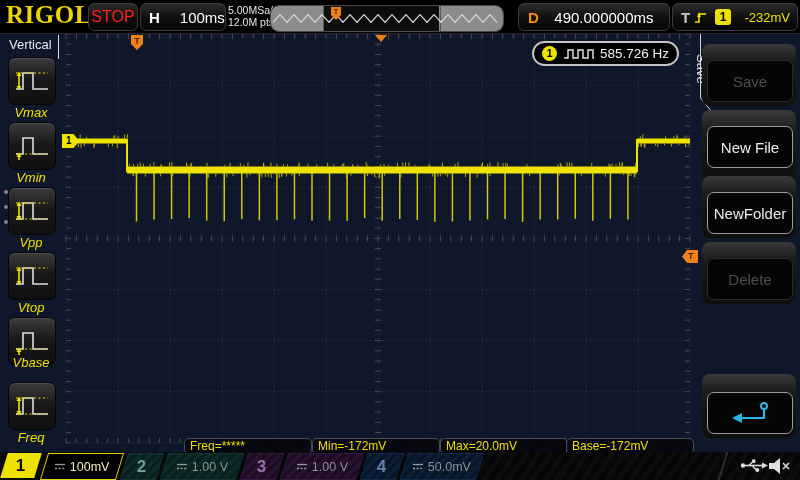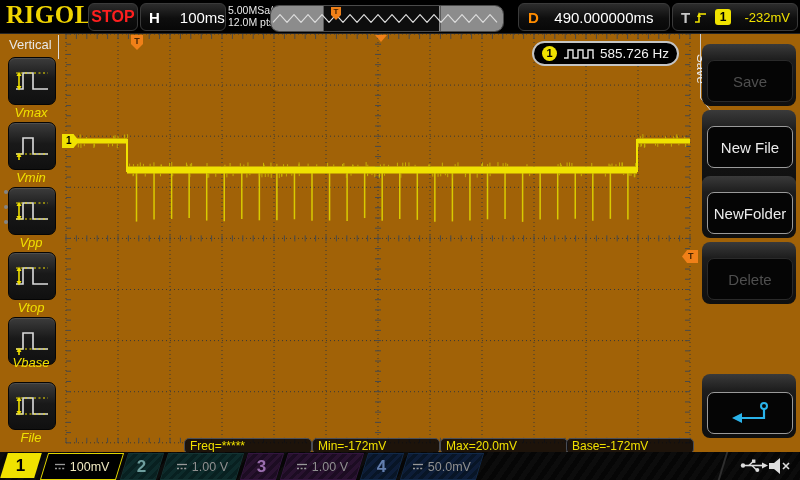--- a/index.html
+++ b/index.html
@@ -1,26 +1,26 @@
 <!DOCTYPE html>
 <html><head>
 <meta charset="utf-8">
 <style>
   html,body{margin:0;padding:0;background:#000;}
-  .scope{position:relative;width:800px;height:480px;background:#a16207;overflow:hidden;
+  .scope{position:relative;width:800px;height:480px;background:#0f172a;overflow:hidden;
          font-family:"Liberation Sans",sans-serif;color:#ddd;}
   .abs{position:absolute;}
   
   .topbar{position:absolute;left:0;top:0;width:800px;height:33px;background:#000;border-bottom:1px solid #262626;}
   .brand{position:absolute;left:6px;top:1px;font-family:"Liberation Serif",serif;font-weight:900;
          font-size:25px;color:#f0d400;letter-spacing:.5px;}
   .tbox{position:absolute;top:3px;height:26px;border:1px solid #3a3a3a;border-radius:6px;
         background:linear-gradient(#2c2c2c,#0e0e0e 55%,#080808);display:flex;align-items:center;}
   .stopbox{left:88px;width:48px;justify-content:center;}
-  .stoptxt{color:#ff1f1f;font-weight:bold;font-size:16px;}
+  .stoptxt{color:#ff1f1f;font-weight:normal;font-size:16px;}
   .hbox{left:140px;width:84px;}
   .hlab{color:#fff;font-weight:bold;font-size:15px;margin-left:8px;}
   .hval{color:#fff;font-size:15px;margin-left:20px;}
   .acq{position:absolute;left:228px;top:4px;font-size:10.5px;line-height:12px;color:#e8e8e8;}
   .thumb{position:absolute;left:270px;top:5px;width:232px;height:25px;border:1px solid #4a4a4a;
          border-radius:9px;background:#0d0d0d;overflow:hidden;}
   .tgray{position:absolute;top:0;height:25px;background:#8c8c8c;}
   .twin{position:absolute;top:0;height:25px;border-left:1px solid #5a5a5a;border-right:1px solid #5a5a5a;}
   .tT{position:absolute;width:10px;height:13px;background:#f08018;color:#402000;font-size:8px;font-weight:bold;
       text-align:center;line-height:10px;clip-path:polygon(0 0,100% 0,100% 62%,50% 100%,0 62%);}
@@ -733,21 +733,21 @@
         <svg width="36" height="30">
           <polyline points="2,23 9,23 9,7 19,7 19,23 34,23" stroke="#dcdcdc" stroke-width="1.6" fill="none"></polyline>
           <line x1="2" y1="7" x2="34" y2="7" stroke="#f0e000" stroke-width="1.2" stroke-dasharray="2 2.5"></line>
           <line x1="2" y1="23" x2="34" y2="23" stroke="#f0e000" stroke-width="1.2" stroke-dasharray="2 2.5"></line>
           <line x1="5" y1="9" x2="5" y2="21" stroke="#f0e000" stroke-width="1.6"></line>
           <polygon points="2.5,10 7.5,10 5,5.5" fill="#f0e000"></polygon>
           <polygon points="2.5,20 7.5,20 5,24.5" fill="#f0e000"></polygon>
         </svg>
       </span>
     </div>
-  <div class="vlabel" style="top:430px">File</div>
+  <div class="vlabel" style="top:430px">Freq</div>
   <div class="dot" style="top:190px"></div>
   <div class="dot" style="top:205px"></div>
   <div class="dot" style="top:220px"></div>
 
   <div class="trigposT">T</div>
   <div class="ctri"></div>
   <div class="chmark">1</div>
   <div class="triglvlT">T</div>
 
   <div class="fbadge">

